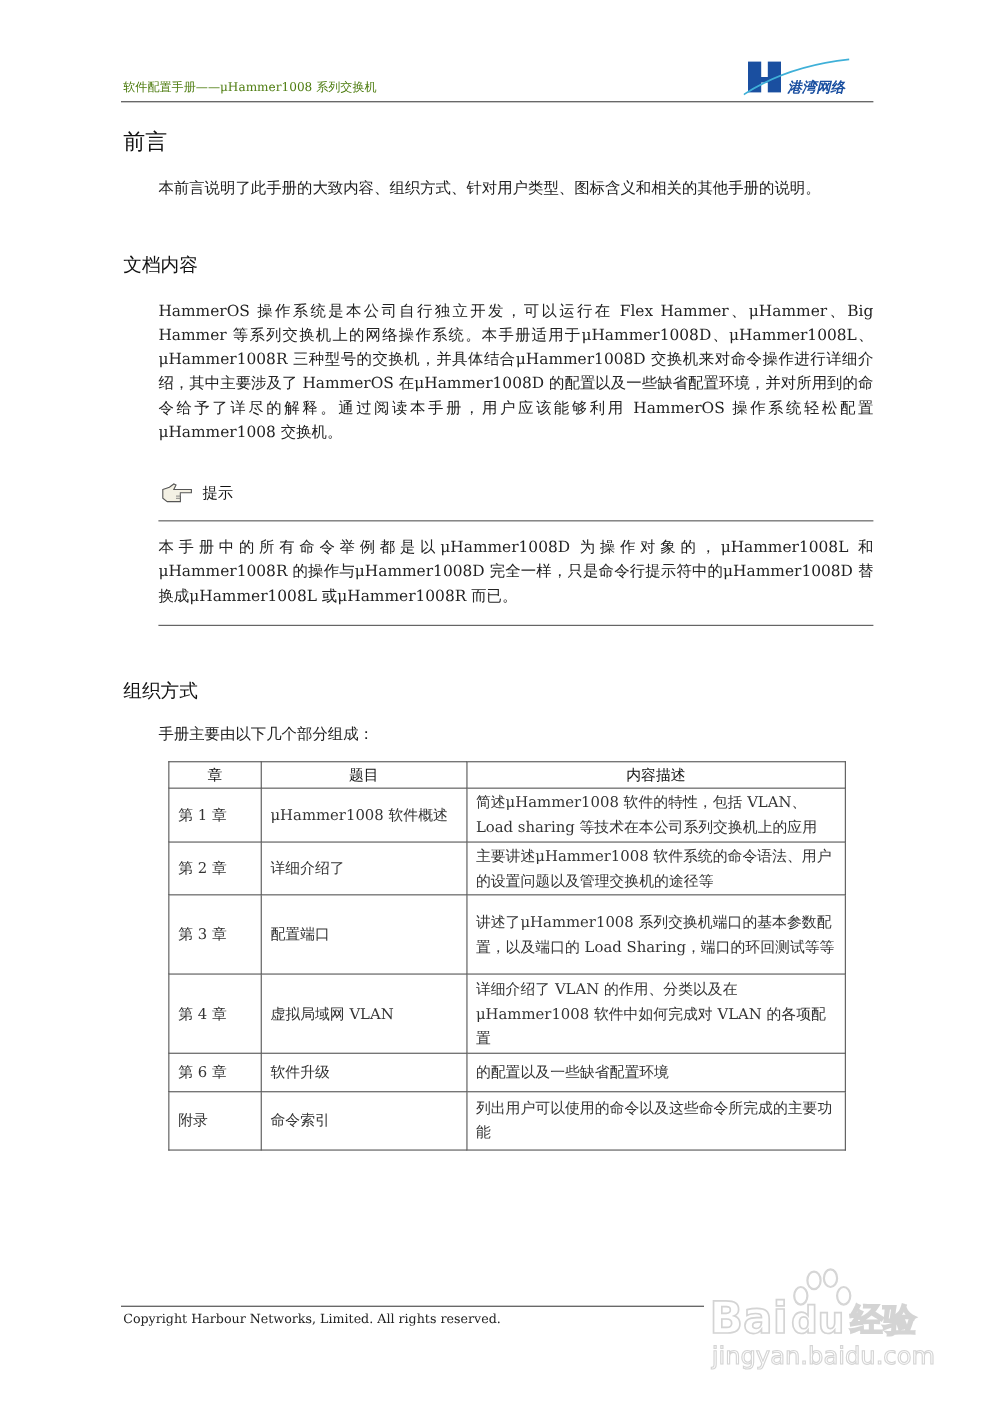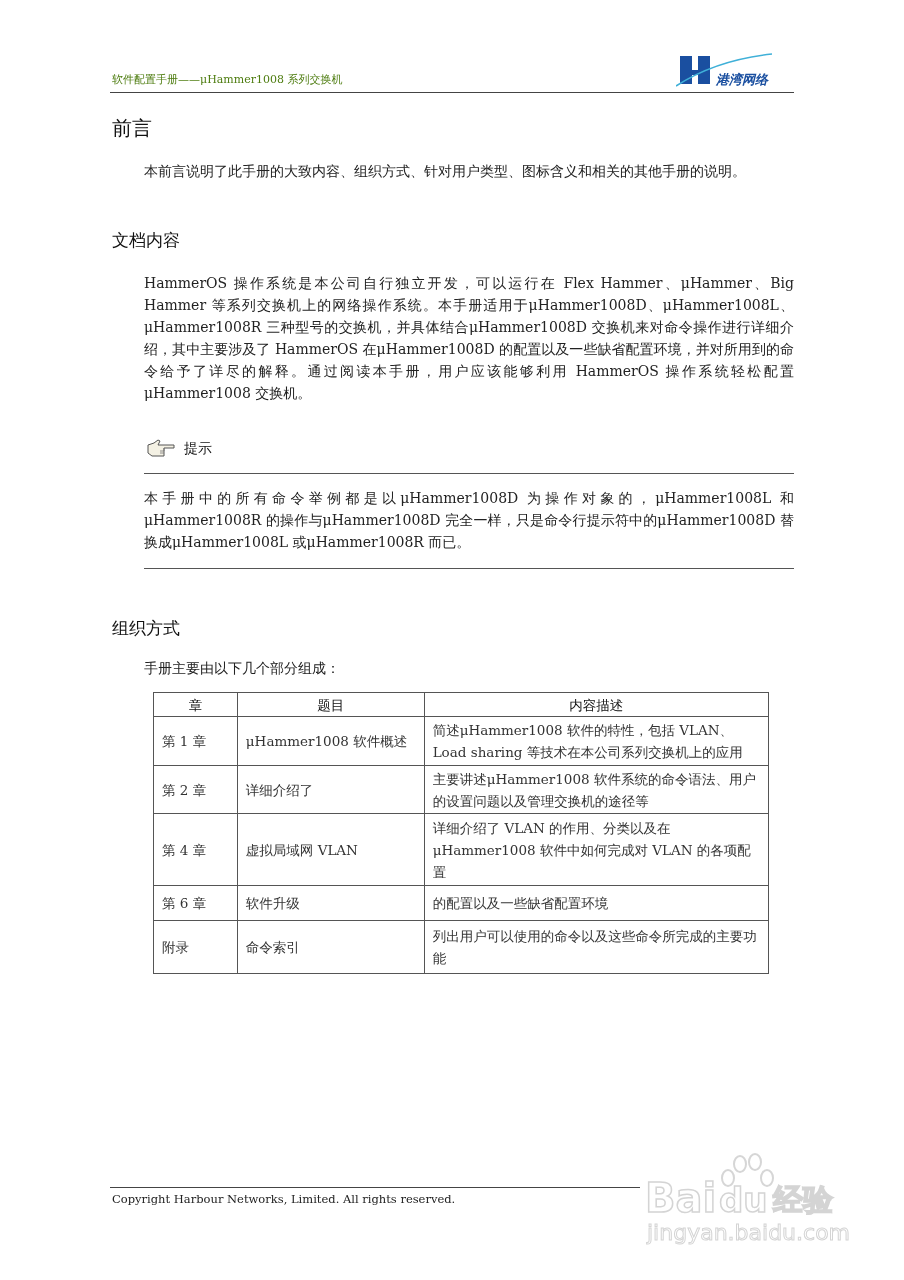--- a/index.html
+++ b/index.html
@@ -83,20 +83,25 @@
       <td>第 1 章</td>
       <td>μHammer1008 软件概述</td>
       <td>简述μHammer1008 软件的特性，包括 VLAN、Load sharing 等技术在本公司系列交换机上的应用</td>
     </tr>
     <tr style="height:48px">
       <td>第 2 章</td>
       <td>详细介绍了</td>
       <td>主要讲述μHammer1008 软件系统的命令语法、用户的设置问题以及管理交换机的途径等</td>
     </tr>
     <tr style="height:72px">
+      <td>第 3 章</td>
+      <td>配置端口</td>
+      <td>讲述了μHammer1008 系列交换机端口的基本参数配置，以及端口的 Load Sharing，端口的环回测试等等</td>
+    </tr>
+    <tr style="height:72px">
       <td>第 4 章</td>
       <td>虚拟局域网 VLAN</td>
       <td>详细介绍了 VLAN 的作用、分类以及在μHammer1008 软件中如何完成对 VLAN 的各项配置</td>
     </tr>
     <tr style="height:35px">
       <td>第 6 章</td>
       <td>软件升级</td>
       <td>的配置以及一些缺省配置环境</td>
     </tr>
     <tr style="height:53px">

